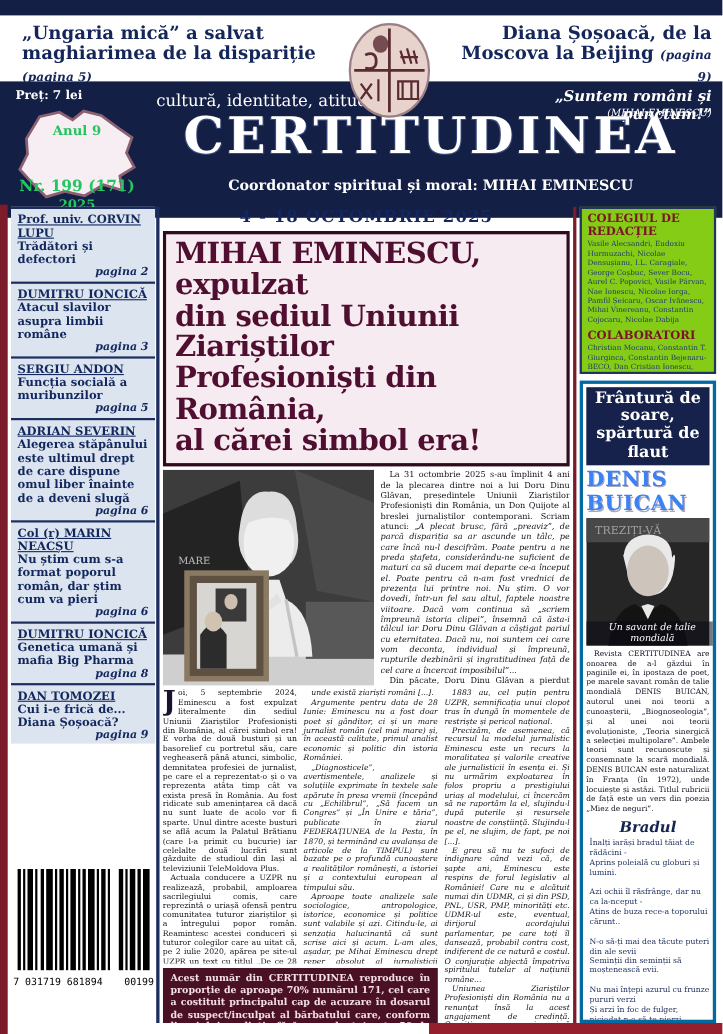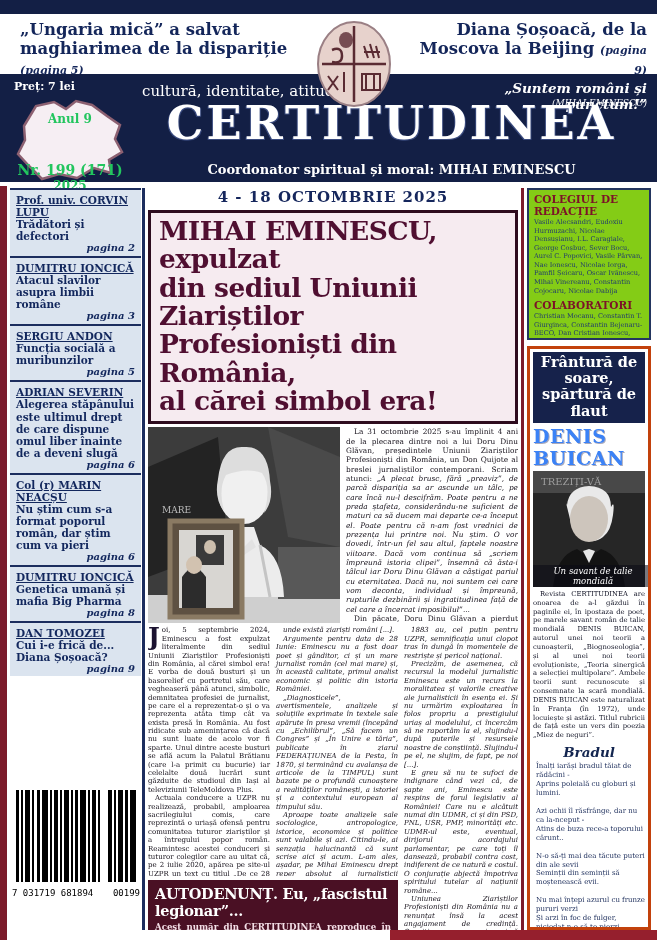--- a/index.html
+++ b/index.html
@@ -9,21 +9,21 @@
 
   
   .top-strip { position:absolute; left:0; top:0; width:657px; height:14px; background:#131f45; }
   .hl { position:absolute; top:20px; color:#14265a; font-weight:bold; font-size:16.5px; line-height:1.18; }
   .hl-left { left:20px; width:300px; }
   .hl-right { right:10px; width:240px; text-align:right; }
   .hl .pg { font-size:11px; font-style:italic; font-weight:bold; }
   .tablet { position:absolute; left:316px; top:20px; width:76px; height:88px; z-index:5; }
 
   
-  .masthead { position:absolute; left:0; top:74px; width:657px; height:108px; background:#131f45; color:#fff;padding-left:12px; }
+  .masthead { position:absolute; left:0; top:74px; width:657px; height:124px; background:#131f45; color:#fff;padding-left:12px; }
   .price { position:absolute; left:14px; top:6px; font-size:11px; font-weight:bold; }
   .map-wrap { position:absolute; left:14px; top:20px; width:112px; height:90px; }
   .map-txt { position:absolute; left:0; top:18px; width:112px; text-align:center; color:#22c55e; font-weight:bold; line-height:1.2; }
   .map-txt .l1 { font-size:12px; } .map-txt .l2 { font-size:14px;margin-top:36px; } .map-txt .l3 { font-size:12px; }
   .tagline { position:absolute; left:142px; top:8px; font-size:15px; }
   .motto { position:absolute; right:10px; top:6px; width:220px; text-align:right; font-style:italic; font-weight:bold; font-size:13.5px; }
   .motto-author { position:absolute; right:10px; top:24px; width:220px; text-align:right; font-style:italic; font-size:9px; }
   .brand { position:absolute; left:128px; top:22px; width:527px; text-align:center; font-size:46px; font-weight:bold; letter-spacing:3px; text-shadow:1px 1px 0 #394a7e, -1px 1px 0 #394a7e; }
   .mast-sub { position:absolute; left:128px; top:88px; width:527px; text-align:center; font-weight:bold; font-size:13px; }
 
@@ -65,21 +65,21 @@
   .auto-box { margin-top:4px; width:250px; height:172px; background:#4a1024; color:#f4dfe7; padding:5px 7px; overflow:hidden; }
   .auto-title { font-size:14.5px; font-weight:bold; color:#ffffff; margin-bottom:3px; letter-spacing:-0.3px; }
   .auto-box p { font-size:8.6px; font-weight:bold; line-height:1.25; text-align:justify; }
   .colC { position:relative; width:114px; margin-left:6px; height:426px; overflow:hidden; font-size:7px; line-height:1.2; text-align:justify; color:#15101a; font-style:italic; }
 
   
   .rsb { position:absolute; left:527px; top:188px; width:124px; height:742px; }
   .redaction { border:2px solid #23355f; padding:3px 5px; height:152px; overflow:hidden; background:#84cc16; }
   .red-title { font-size:10.5px; font-weight:bold; color:#7c1228; }
   .red-names { font-size:6.6px; color:#223a6e; line-height:1.3; margin-top:1px; }
-  .feature { margin-top:6px; border:3px solid #c2410c; height:584px; overflow:hidden; background:#fff; padding:3px; }
+  .feature { margin-top:6px; border:3px solid #0369a1; height:584px; overflow:hidden; background:#fff; padding:3px; }
   .feat-header { background:#16224b; color:#fff; text-align:center; font-weight:bold; font-size:14.5px; line-height:1.12; padding:2px 0 4px 0; white-space:pre-line; }
   .feat-name { text-align:left; font-weight:bold; font-size:19px; color:#3b82f6; letter-spacing:0.5px; margin:2px 0; text-shadow:1px 1px 0 #aab; }
   .feat-photo { position:relative; width:112px; height:116px; margin:0 auto; }
   .feat-caption { position:absolute; left:0; bottom:0; width:120px; background:rgba(10,10,20,0.55); color:#fff; font-style:italic; font-size:8.6px; text-align:center; padding:1px 0; }
   .feat-intro { font-size:6.8px; line-height:1.3; text-align:justify; color:#101224; margin-top:3px; text-indent:7px; }
   .poem-title { text-align:center; font-style:italic; font-weight:bold; font-size:13.5px; color:#13254f; margin:4px 0 2px 0; }
   .poem { font-size:7px; line-height:1.28; color:#1b2c5a; white-space:pre-line; padding-left:3px; }
 </style>
 </head>
 <body>
@@ -268,21 +268,20 @@
           </div>
           <div class="colB">
             <p>unde există ziariști români [...].</p>
             <p>Argumente pentru data de 28 Iunie: Eminescu nu a fost doar poet și gânditor, ci și un mare jurnalist român (cel mai mare) și, în această calitate, primul analist economic și politic din istoria României.</p>
             <p>„Diagnosticele”, avertismentele, analizele și soluțiile exprimate în textele sale apărute în presa vremii (începând cu „Echilibrul”, „Să facem un Congres” și „În Unire e tăria”, publicate în ziarul FEDERAȚIUNEA de la Pesta, în 1870, și terminând cu avalanșa de articole de la TIMPUL) sunt bazate pe o profundă cunoaștere a realităților românești, a istoriei și a contextului european al timpului său.</p>
             <p>Aproape toate analizele sale sociologice, antropologice, istorice, economice și politice sunt valabile și azi. Citindu-le, ai senzația halucinantă că sunt scrise aici și acum. L-am ales, așadar, pe Mihai Eminescu drept reper absolut al jurnalisticii naționale, el fiind, așa cum l-a numit Constantin Noica, „omul deplin al culturii române” [...].</p>
 
           </div>
         </div>
         <div class="auto-box">
-          <div class="auto-title">AUTODENUNȚ. Eu, „fascistul legionar”...</div>
           <p>Acest număr din CERTITUDINEA reproduce în proporție de aproape 70% numărul 171, cel care a costituit principalul cap de acuzare în dosarul de suspect/inculpat al bărbatului care, conform linșajului mediatic fără precedent (peste 50 de platforme media plus știrile transmise de majoritatea televiziunilor) „distribuia ziare legionare la sfințirea Catedralei Neamului”.</p>
 
         </div>
       </div>
       <div class="colC">
         <p>1883 au, cel puțin pentru UZPR, semnificația unui clopot tras în dungă în momentele de restriște și pericol național.</p>
         <p>Precizăm, de asemenea, că recursul la modelul jurnalistic Eminescu este un recurs la moralitatea și valorile creative ale jurnalisticii în esența ei. Și nu urmărim exploatarea în folos propriu a prestigiului uriaș al modelului, ci încercăm să ne raportăm la el, slujindu-l după puterile și resursele noastre de conștiință. Slujindu-l pe el, ne slujim, de fapt, pe noi [...].</p>
         <p>E greu să nu te sufoci de indignare când vezi că, de șapte ani, Eminescu este respins de forul legislativ al României! Care nu e alcătuit numai din UDMR, ci și din PSD, PNL, USR, PMP, minorități etc. UDMR-ul este, eventual, dirijorul acordajului parlamentar, pe care toți îl dansează, probabil contra cost, indiferent de ce natură e costul. O conjurație abjectă împotriva spiritului tutelar al națiunii române...</p>
         <p>Uniunea Ziariștilor Profesioniști din România nu a renunțat însă la acest angajament de credință. Opoziția cvasiunanimă împotriva proiectului ne indică limpede că Eminescu este persona non grata exact acolo unde ar trebui să fie sistem de referință”.</p>
 

